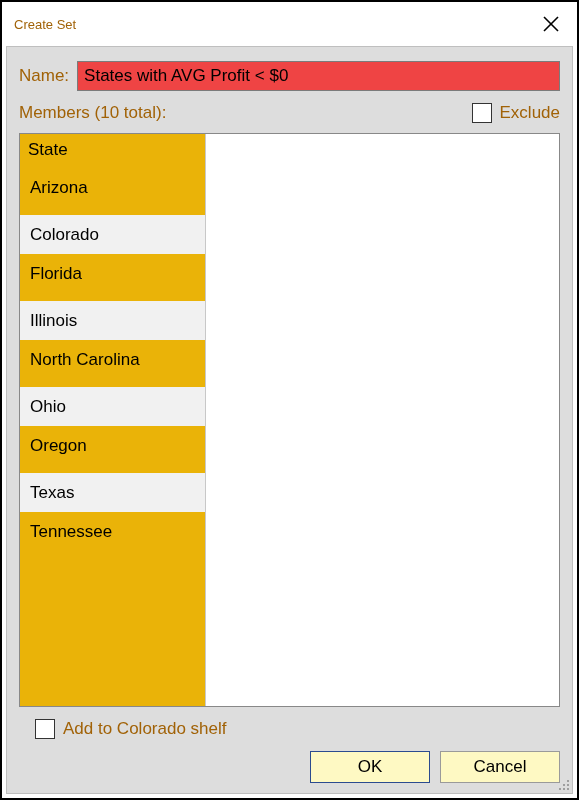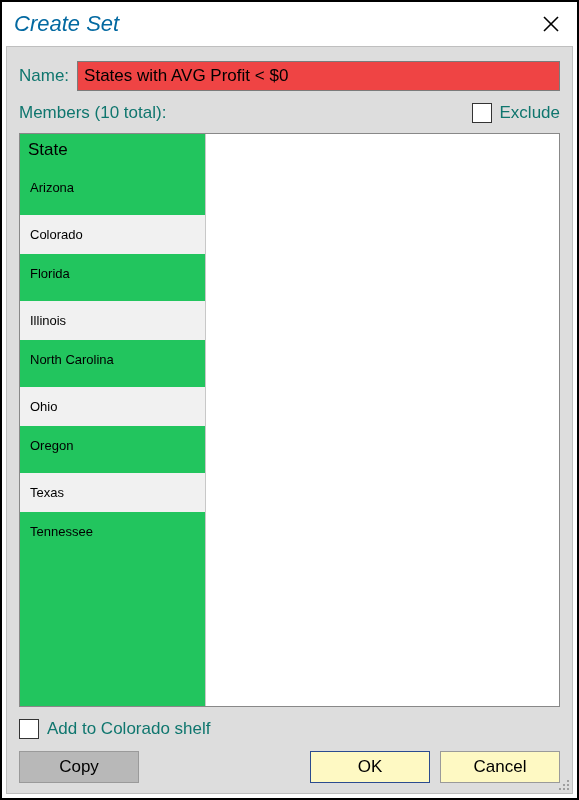--- a/index.html
+++ b/index.html
@@ -19,24 +19,23 @@
     }
     .titlebar {
       height: 44px;
       display: flex;
       align-items: center;
       justify-content: space-between;
       padding: 0 12px;
       background: #fff;
     }
     .title {
-      font-size: 22px;
+      font-size: 13px;
       font-weight: 400;
-      color: #0369a1;
-      font-style: italic;
+      color: #a16207;
     }
     .close-btn {
       width: 28px;
       height: 28px;
       display: flex;
       align-items: center;
       justify-content: center;
       cursor: pointer;
       background: transparent;
       border: none;
@@ -53,21 +52,21 @@
       position: relative;
     }
     .row-name {
       display: flex;
       align-items: center;
       gap: 8px;
       margin-bottom: 12px;
     }
     .label {
       font-size: 17px;
-      color: #0f766e;
+      color: #a16207;
     }
     .name-input {
       flex: 1;
       height: 30px;
       border: 1px solid #7b7b7b;
       background: #ef4444;
       font-size: 17px;
       padding: 0 6px;
       font-family: inherit;
     }
@@ -75,20 +74,21 @@
       display: flex;
       align-items: center;
       justify-content: space-between;
       margin-bottom: 10px;
     }
     .checkbox-wrap {
       display: flex;
       align-items: flex-start;
       gap: 8px;
       cursor: pointer;
+      margin-left: 16px;
     }
     .checkbox {
       width: 20px;
       height: 20px;
       border: 1px solid #333;
       background: #fff;
       display: inline-block;
       flex-shrink: 0;
     }
     .members-panel {
@@ -97,33 +97,33 @@
       background: #fff;
       display: flex;
       overflow: hidden;
       margin-bottom: 12px;
     }
     .members-col {
       width: 186px;
       border-right: 1px solid #c8c8c8;
       display: flex;
       flex-direction: column;
-      background: #22c55e;
+      background: #eab308;
     }
     .col-header {
       height: 34px;
       padding: 6px 8px;
       font-size: 17px;
       color: #000;
       border-bottom: 1px solid transparent;
     }
     .member-row {
       height: 39px;
       padding: 8px 10px;
-      font-size: 13px;
+      font-size: 17px;
       color: #000;
       display: flex;
       align-items: center;
     }
     .member-row.alt {
       background: #f1f1f1;
       margin-top: 8px;
     }
     .members-empty {
       flex: 1;
@@ -209,21 +209,20 @@
     </div>
 
     <div class="footer-check">
       <label class="checkbox-wrap">
         <span class="checkbox"></span>
         <span class="label">Add to Colorado shelf</span>
       </label>
     </div>
 
     <div class="btn-row">
-      <button class="btn copy">Copy</button>
       <div class="spacer"></div>
       <button class="btn ok">OK</button>
       <button class="btn">Cancel</button>
     </div>
 
     <svg class="resize-grip" viewBox="0 0 14 14">
       <circle cx="12" cy="4" r="1" fill="#888"></circle>
       <circle cx="8" cy="8" r="1" fill="#888"></circle>
       <circle cx="12" cy="8" r="1" fill="#888"></circle>
       <circle cx="4" cy="12" r="1" fill="#888"></circle>

